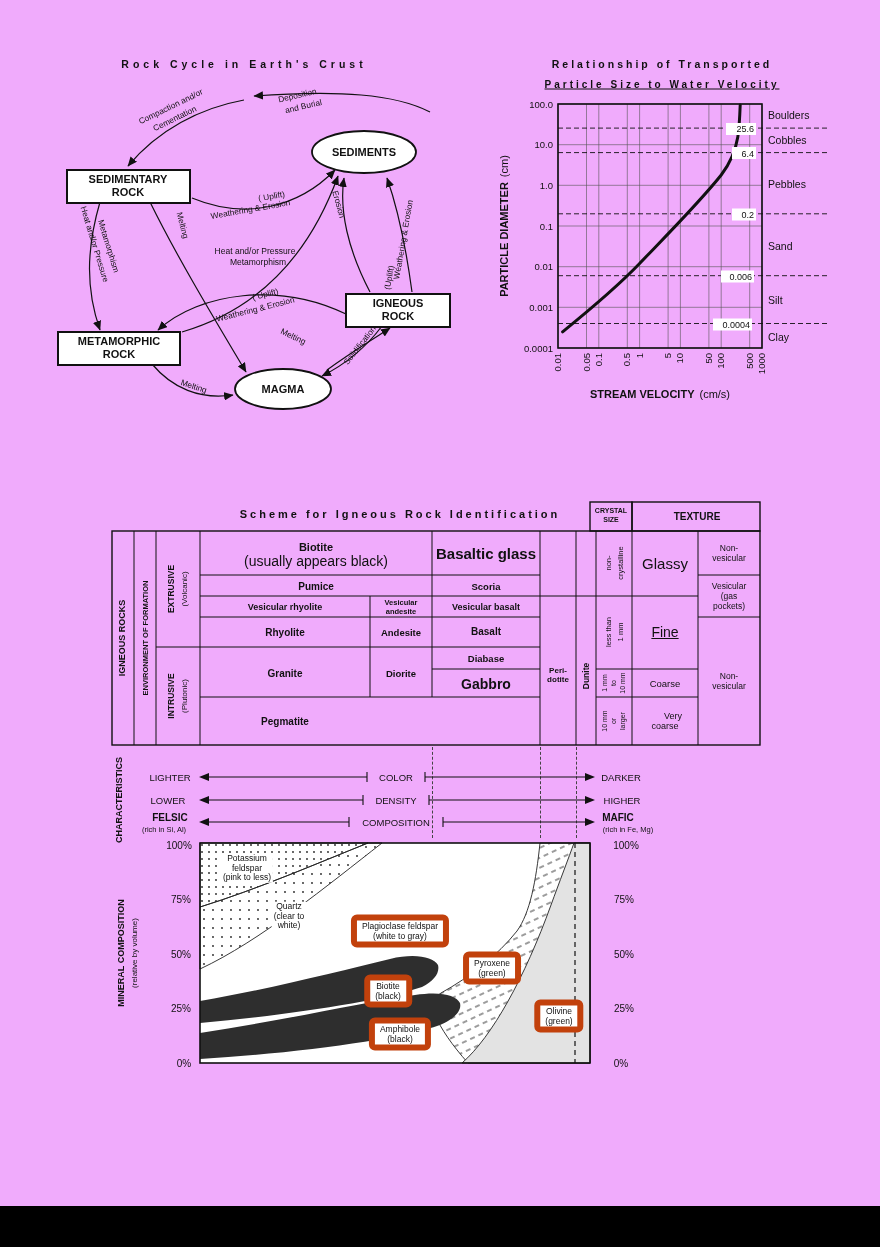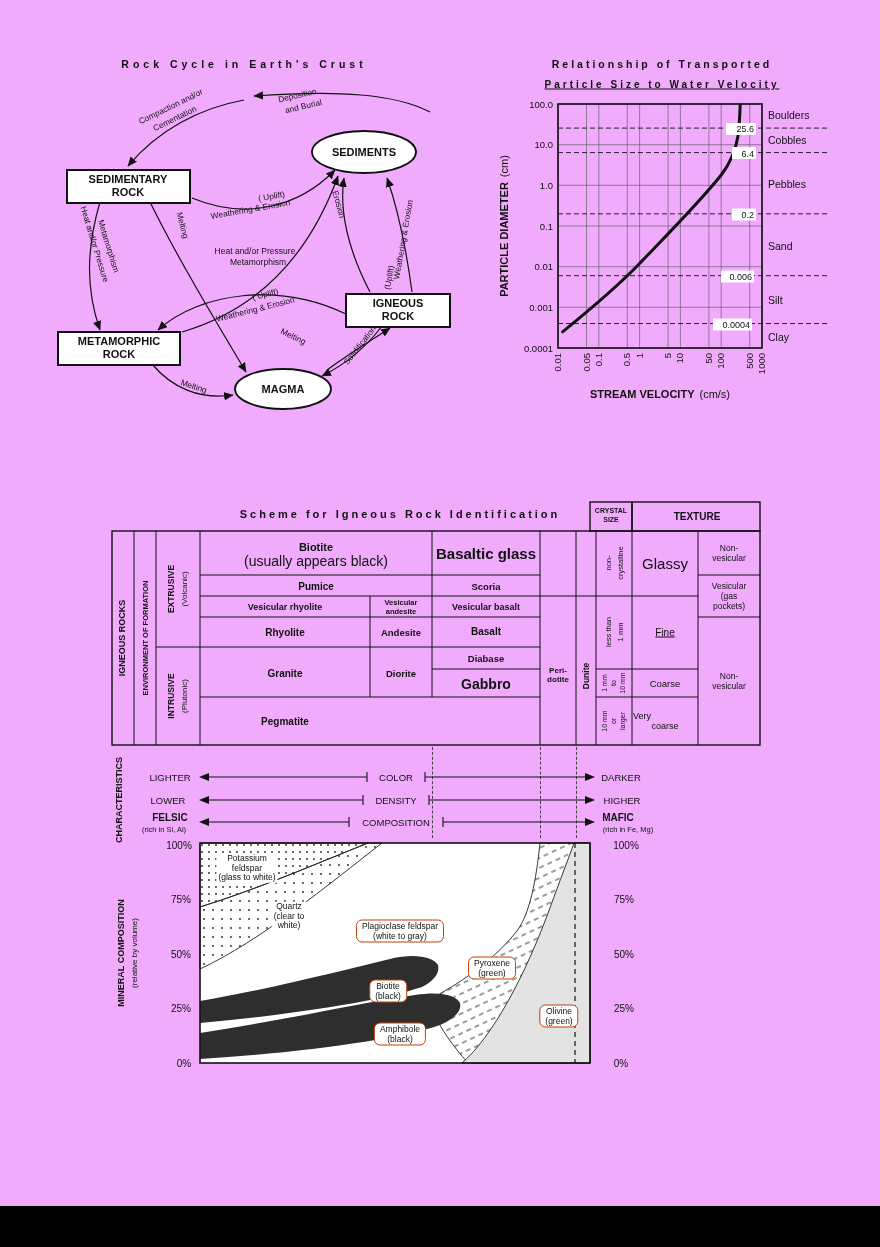--- a/index.html
+++ b/index.html
@@ -6,21 +6,21 @@
   .page{position:relative;width:880px;height:1247px;background:#f0abfc;color:#111;
         font-family:"Liberation Sans",sans-serif;overflow:hidden;}
   .ctr{position:absolute;transform:translate(-50%,-50%);text-align:center;white-space:nowrap;}
   .rot{position:absolute;transform:translate(-50%,-50%) rotate(-90deg);text-align:center;white-space:nowrap;}
   .b{font-weight:bold;}
   .ls3{letter-spacing:3px;}
   .ls4{letter-spacing:4px;}
   svg{position:absolute;overflow:visible;}
   svg text{font-family:"Liberation Sans",sans-serif;fill:#111;}
   .dashv{position:absolute;width:0;border-left:1.3px dashed #444;}
-  .mlabel{position:absolute;transform:translate(-50%,-50%);background:#fff;border:1px solid #c2410c;
+  .mlabel{position:absolute;transform:translate(-50%,-50%);background:#fff;border:6px solid #c2410c;
           border-radius:6px;padding:1px 5px;font-size:8.5px;line-height:9.5px;text-align:center;white-space:nowrap;}
   .mlabel.noborder{border:none;border-radius:0;padding:0 2px;}
   .cap{position:absolute;font-size:8.8px;line-height:10.8px;}
   .footer{position:absolute;left:0;top:1206px;width:880px;height:41px;background:#000;}
 </style>
 </head>
 <body>
 
 <div class="page">
 
@@ -239,23 +239,23 @@
   <div class="rot" style="left:608px;top:632px;font-size:7.5px;">less than</div>
   <div class="rot" style="left:620px;top:632px;font-size:7.5px;">1 mm</div>
   <div class="rot" style="left:604px;top:683px;font-size:7px;">1 mm</div>
   <div class="rot" style="left:613px;top:683px;font-size:7px;">to</div>
   <div class="rot" style="left:622px;top:683px;font-size:7px;">10 mm</div>
   <div class="rot" style="left:604px;top:721px;font-size:7px;">10 mm</div>
   <div class="rot" style="left:613px;top:721px;font-size:7px;">or</div>
   <div class="rot" style="left:622px;top:721px;font-size:7px;">larger</div>
 
   <div class="ctr" style="left:665px;top:563px;font-size:15px;">Glassy</div>
-  <div class="ctr" style="left:665px;top:632px;font-size:10px;text-decoration:underline;">Fine</div>
+  <div class="ctr" style="left:665px;top:632px;font-size:14px;text-decoration:underline;">Fine</div>
   <div class="ctr" style="left:665px;top:683px;font-size:9.5px;">Coarse</div>
-  <div class="ctr" style="left:642px;top:716px;font-size:9px;">Very</div>
+  <div class="ctr" style="left:673px;top:716px;font-size:9px;">Very</div>
   <div class="ctr" style="left:665px;top:726px;font-size:9px;">coarse</div>
   <div class="ctr" style="left:729px;top:548px;font-size:8.5px;">Non-</div>
   <div class="ctr" style="left:729px;top:558px;font-size:8.5px;">vesicular</div>
   <div class="ctr" style="left:729px;top:586px;font-size:8.5px;">Vesicular</div>
   <div class="ctr" style="left:729px;top:596px;font-size:8.5px;">(gas</div>
   <div class="ctr" style="left:729px;top:606px;font-size:8.5px;">pockets)</div>
   <div class="ctr" style="left:729px;top:676px;font-size:8.5px;">Non-</div>
   <div class="ctr" style="left:729px;top:686px;font-size:8.5px;">vesicular</div>
 
   <div class="dashv" style="left:432px;top:747px;height:91px;"></div>
@@ -336,21 +336,21 @@
   <div class="ctr" style="left:184px;top:1063px;font-size:10px;">0%</div>
   <div class="ctr" style="left:626px;top:845px;font-size:10px;">100%</div>
   <div class="ctr" style="left:624px;top:899px;font-size:10px;">75%</div>
   <div class="ctr" style="left:624px;top:954px;font-size:10px;">50%</div>
   <div class="ctr" style="left:624px;top:1008px;font-size:10px;">25%</div>
   <div class="ctr" style="left:621px;top:1063px;font-size:10px;">0%</div>
 
   <div class="mlabel noborder" style="left:247px;top:868px;">
     <span style="display:block">Potassium</span>
     <span style="display:block">feldspar</span>
-    <span style="display:block">(glass to white)</span>
+    <span style="display:block">(pink to less)</span>
   </div>
   <div class="mlabel noborder" style="left:289px;top:916px;">
     <span style="display:block">Quartz</span>
     <span style="display:block">(clear to</span>
     <span style="display:block">white)</span>
   </div>
   <div class="mlabel" style="left:400px;top:931px;">
     <span style="display:block">Plagioclase feldspar</span>
     <span style="display:block">(white to gray)</span>
   </div>

